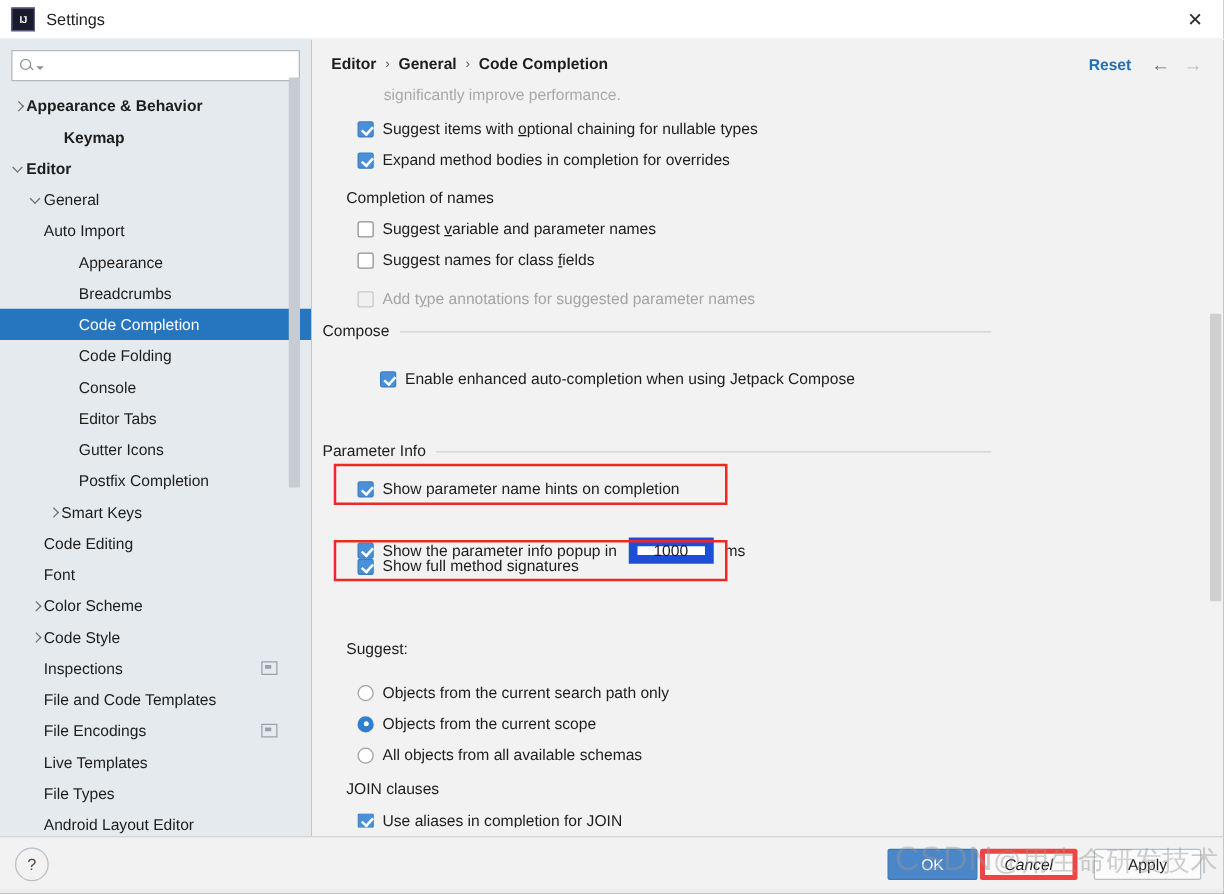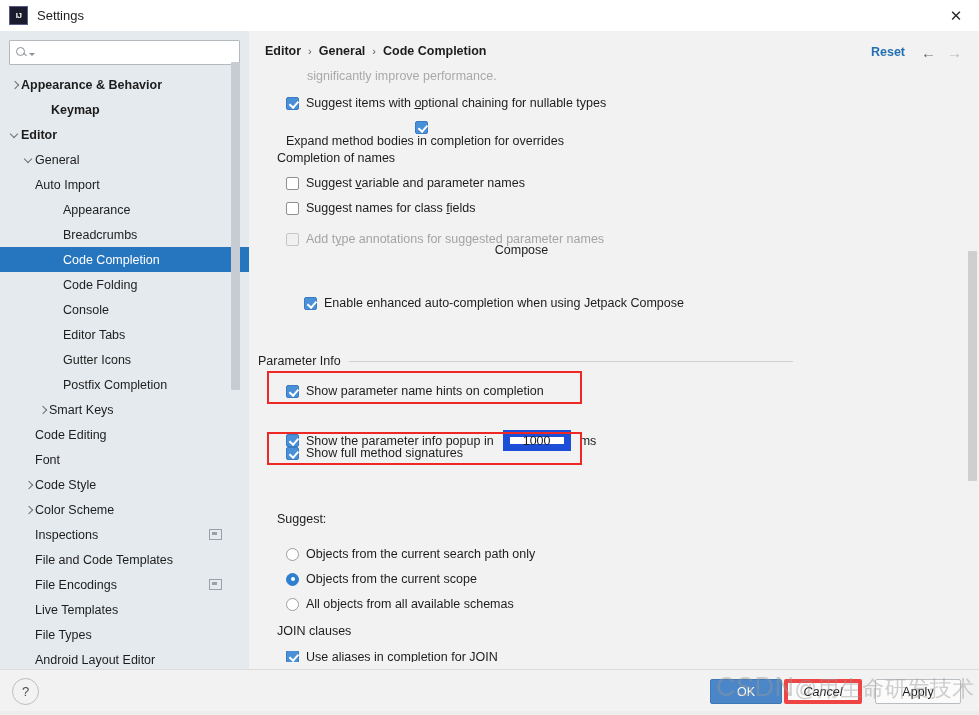--- a/index.html
+++ b/index.html
@@ -306,25 +306,25 @@
         <div class="tree-row" style="padding-left: 22px;">
           <span class="arrow"></span>
           <span class="lbl">Code Editing</span>
         </div>
         <div class="tree-row" style="padding-left: 22px;">
           <span class="arrow"></span>
           <span class="lbl">Font</span>
         </div>
         <div class="tree-row" style="padding-left: 22px;">
           <span class="arrow collapsed"></span>
+          <span class="lbl">Color Scheme</span>
+        </div>
+        <div class="tree-row" style="padding-left: 22px;">
+          <span class="arrow collapsed"></span>
           <span class="lbl">Code Style</span>
-        </div>
-        <div class="tree-row" style="padding-left: 22px;">
-          <span class="arrow collapsed"></span>
-          <span class="lbl">Color Scheme</span>
         </div>
         <div class="tree-row" style="padding-left: 22px;">
           <span class="arrow"></span>
           <span class="lbl">Inspections</span>
           <span class="tree-badge"></span>
         </div>
         <div class="tree-row" style="padding-left: 22px;">
           <span class="arrow"></span>
           <span class="lbl">File and Code Templates</span>
         </div>
@@ -368,21 +368,21 @@
 
     <div class="content">
 
       <div class="faded-top">significantly improve performance.</div>
 
       <div class="row" style="left:37px;top:27px;">
         <span class="cb on"></span>
         <span class="cb-label"><span>Suggest items with </span><span class="mn">o</span><span>ptional chaining for nullable types</span></span>
       </div>
 
-      <div class="row" style="left:37px;top:52px;flex-direction:column;">
+      <div class="row" style="left:37px;top:52px;">
         <span class="cb on"></span>
         <span class="cb-label">Expand method bodies in completion for overrides</span>
       </div>
 
       <div class="plain" style="left:28px;top:82px;">Completion of names</div>
 
       <div class="row" style="left:37px;top:107px;">
         <span class="cb"></span>
         <span class="cb-label"><span>Suggest </span><span class="mn">v</span><span>ariable and parameter names</span></span>
       </div>
@@ -390,21 +390,21 @@
       <div class="row" style="left:37px;top:132px;">
         <span class="cb"></span>
         <span class="cb-label"><span>Suggest names for class </span><span class="mn">f</span><span>ields</span></span>
       </div>
 
       <div class="row" style="left:37px;top:163px;">
         <span class="cb disabled"></span>
         <span class="cb-label dim"><span>Add t</span><span class="mn">y</span><span>pe annotations for suggested parameter names</span></span>
       </div>
 
-      <div class="group" style="left:9px;top:174px;flex-direction:column;">
+      <div class="group" style="left:9px;top:189px;">
         <span class="gtitle">Compose</span>
         <span class="grule"></span>
       </div>
 
       <div class="row" style="left:55px;top:227px;">
         <span class="cb on"></span>
         <span class="cb-label">Enable enhanced auto-completion when using Jetpack Compose</span>
       </div>
 
       <div class="group" style="left:9px;top:285px;">

